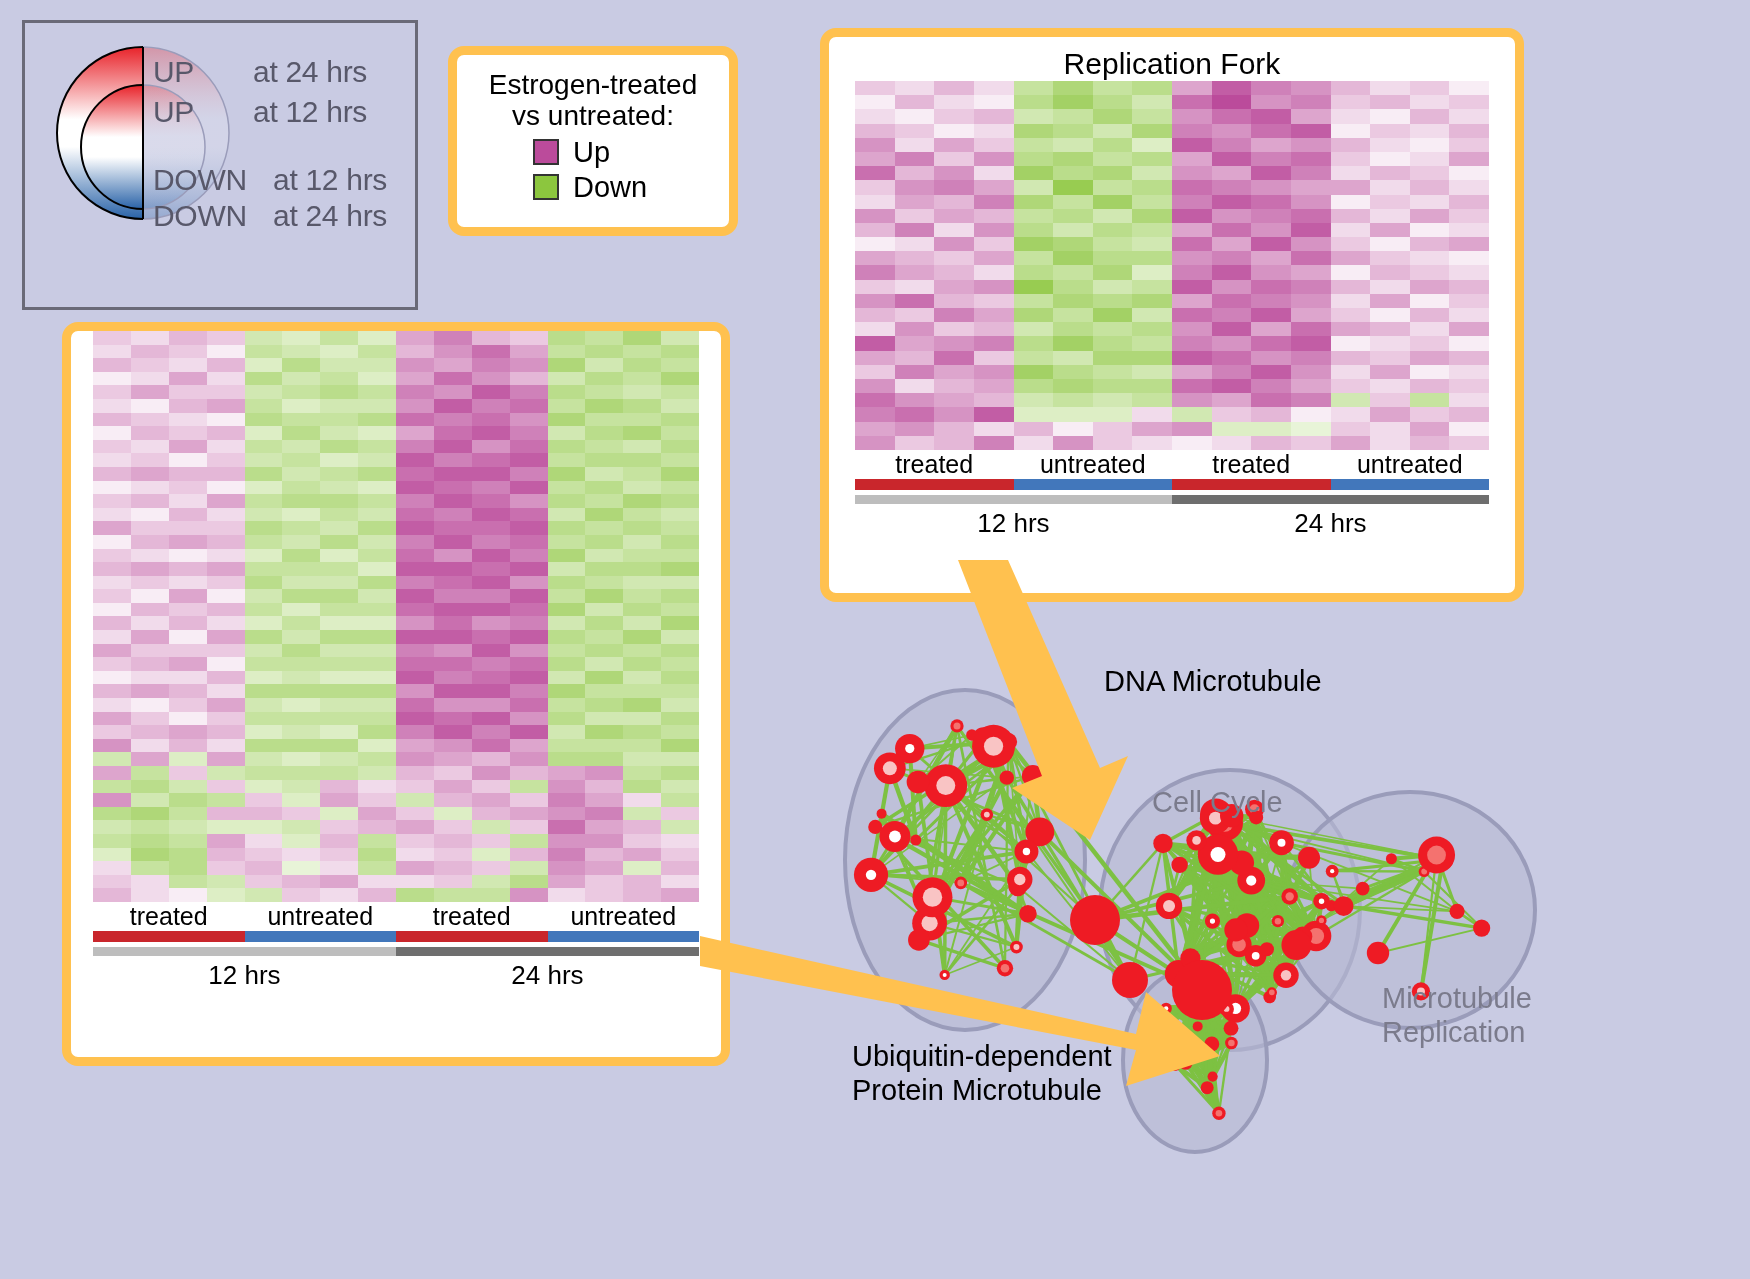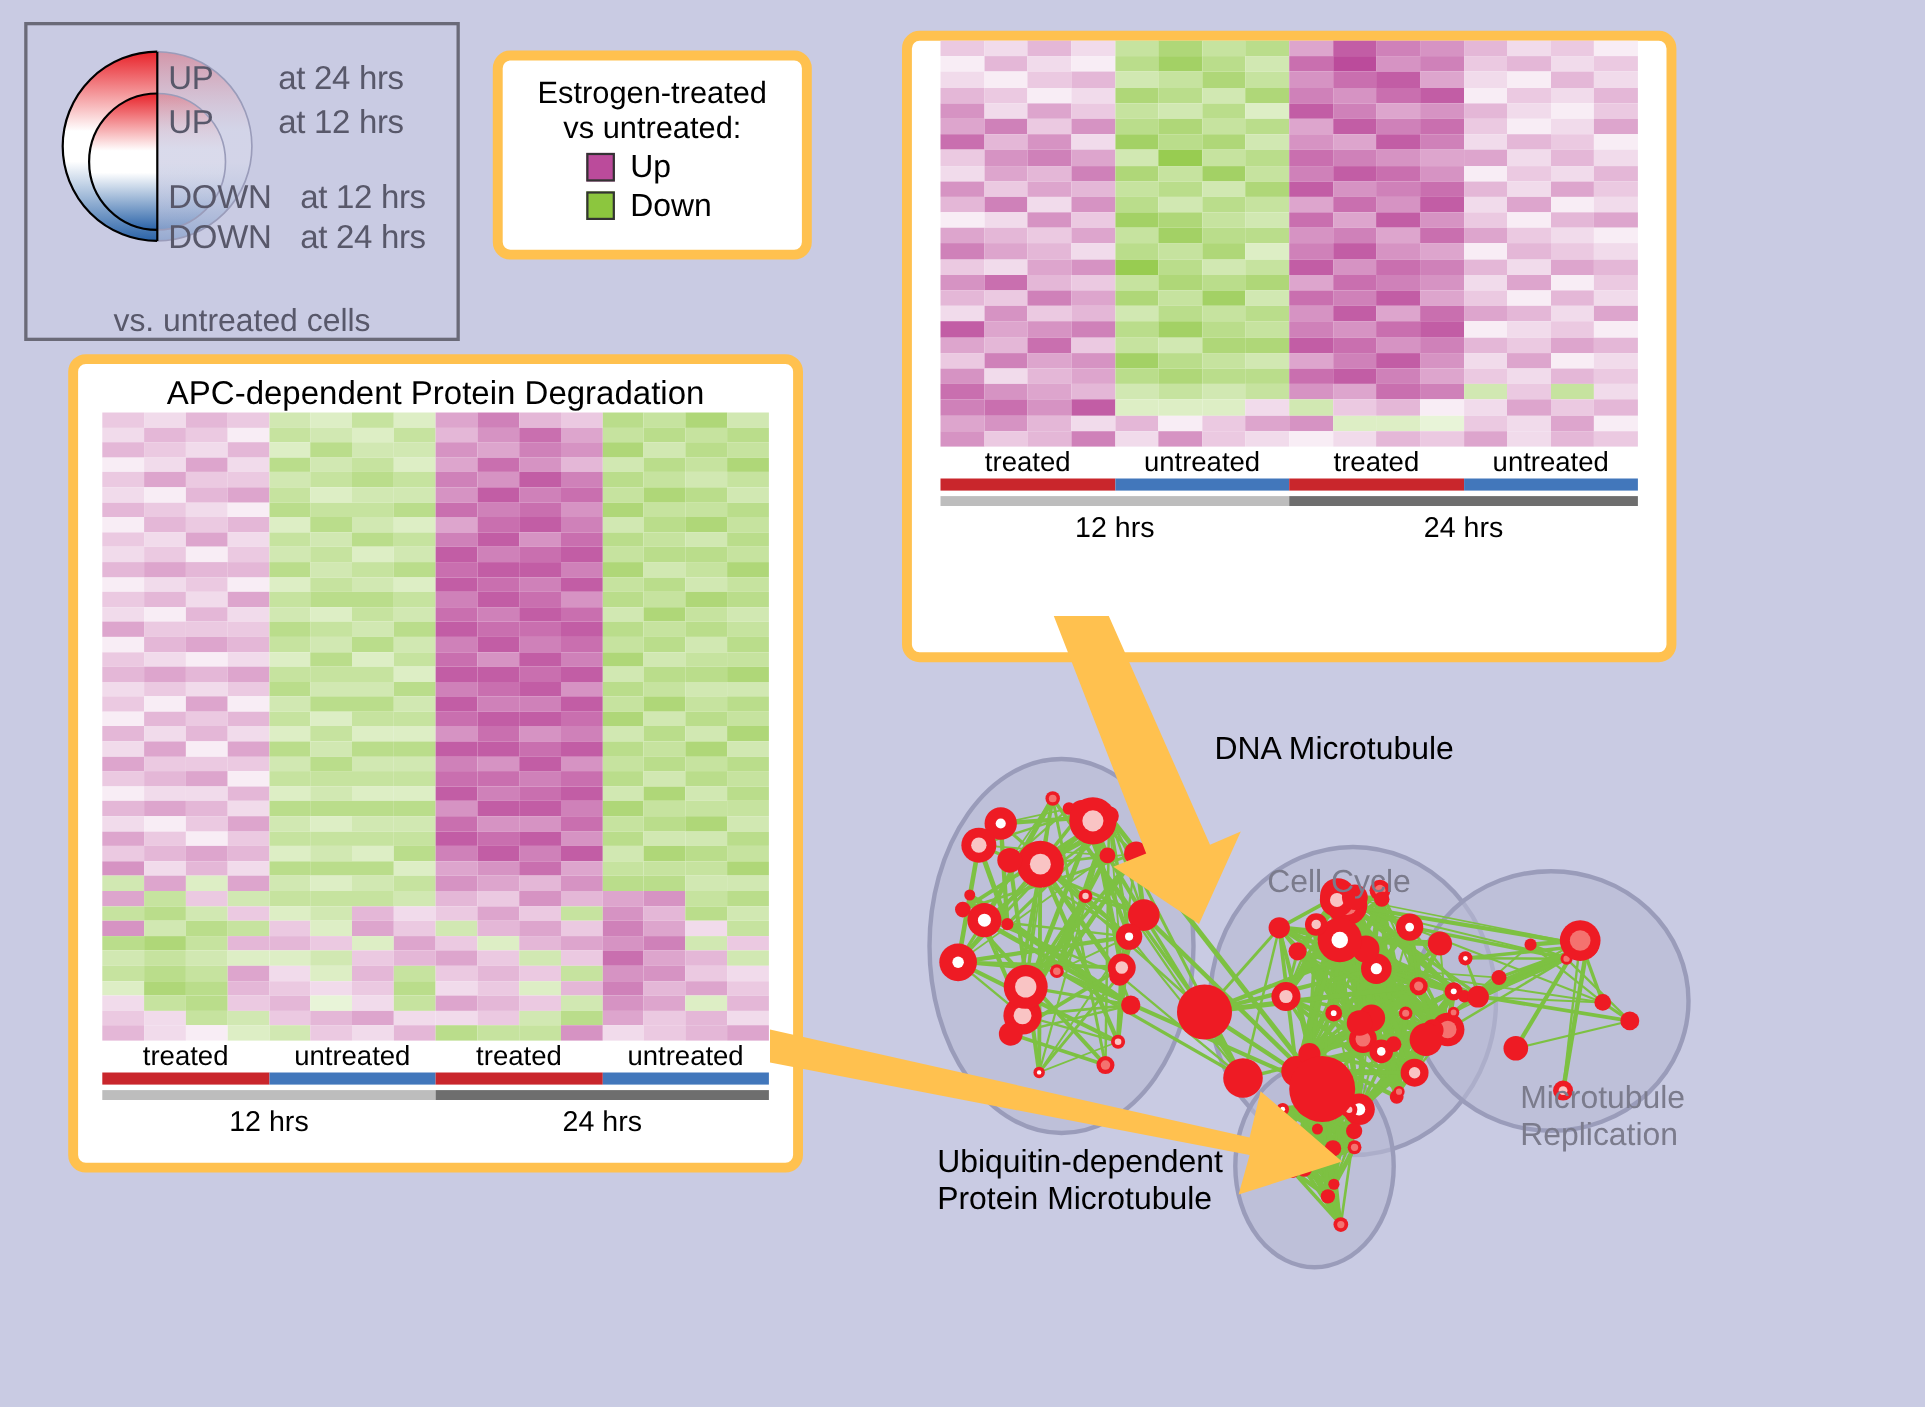--- a/index.html
+++ b/index.html
@@ -123,37 +123,37 @@
 
   <span class="ring-txt" style="left:128px; top:72px;">UP</span>
   <span class="ring-txt" style="left:228px; top:72px;">at 12 hrs</span>
 
   <span class="ring-txt" style="left:128px; top:140px;">DOWN</span>
   <span class="ring-txt" style="left:248px; top:140px;">at 12 hrs</span>
 
   <span class="ring-txt" style="left:128px; top:176px;">DOWN</span>
   <span class="ring-txt" style="left:248px; top:176px;">at 24 hrs</span>
 
-  <div class="ring-caption" style="top:252px;">vs. untreated cells</div>
 </div>
 
 <div class="abs ycard" id="updown-card">
   <div class="l1">Estrogen-treated</div>
   <div class="l1">vs untreated:</div>
   <div class="swatch-row">
     <span class="swatch" id="sw-up" style="background: rgb(187, 75, 155);"></span>
     <span class="swatch-label">Up</span>
   </div>
   <div class="swatch-row">
     <span class="swatch" id="sw-down" style="background: rgb(140, 198, 62);"></span>
     <span class="swatch-label">Down</span>
   </div>
 </div>
 
 <div class="abs ycard" id="repfork-card">
+  <div class="panel-title">Replication Fork</div>
   <div style="padding:0 26px;">
     <div class="hm" id="hm-rep" style="grid-template-columns: repeat(16, 1fr); grid-auto-rows: 14.2px;">
         <div style="background: rgb(235, 201, 225);"></div>
         <div style="background: rgb(241, 219, 235);"></div>
         <div style="background: rgb(228, 183, 215);"></div>
         <div style="background: rgb(241, 219, 235);"></div>
         <div style="background: rgb(198, 227, 159);"></div>
         <div style="background: rgb(175, 215, 120);"></div>
         <div style="background: rgb(198, 227, 159);"></div>
         <div style="background: rgb(186, 221, 139);"></div>
@@ -583,21 +583,20 @@
         <i style="background: rgb(110, 110, 110);"></i>
       </div>
     <div class="time-labels" id="rep-timelbl">
         <span>12 hrs</span>
         <span>24 hrs</span>
       </div>
   </div>
 </div>
 
 <div class="abs ycard" id="apc-card">
-  <div class="panel-title">APC-dependent Protein Degradation</div>
   <div style="padding:0 22px;">
     <div class="hm" id="hm-apc" style="grid-template-columns: repeat(16, 1fr); grid-auto-rows: 13.6px;">
         <div style="background: rgb(235, 201, 225);"></div>
         <div style="background: rgb(241, 219, 235);"></div>
         <div style="background: rgb(228, 183, 215);"></div>
         <div style="background: rgb(235, 201, 225);"></div>
         <div style="background: rgb(209, 232, 178);"></div>
         <div style="background: rgb(221, 238, 197);"></div>
         <div style="background: rgb(198, 227, 159);"></div>
         <div style="background: rgb(221, 238, 197);"></div>

